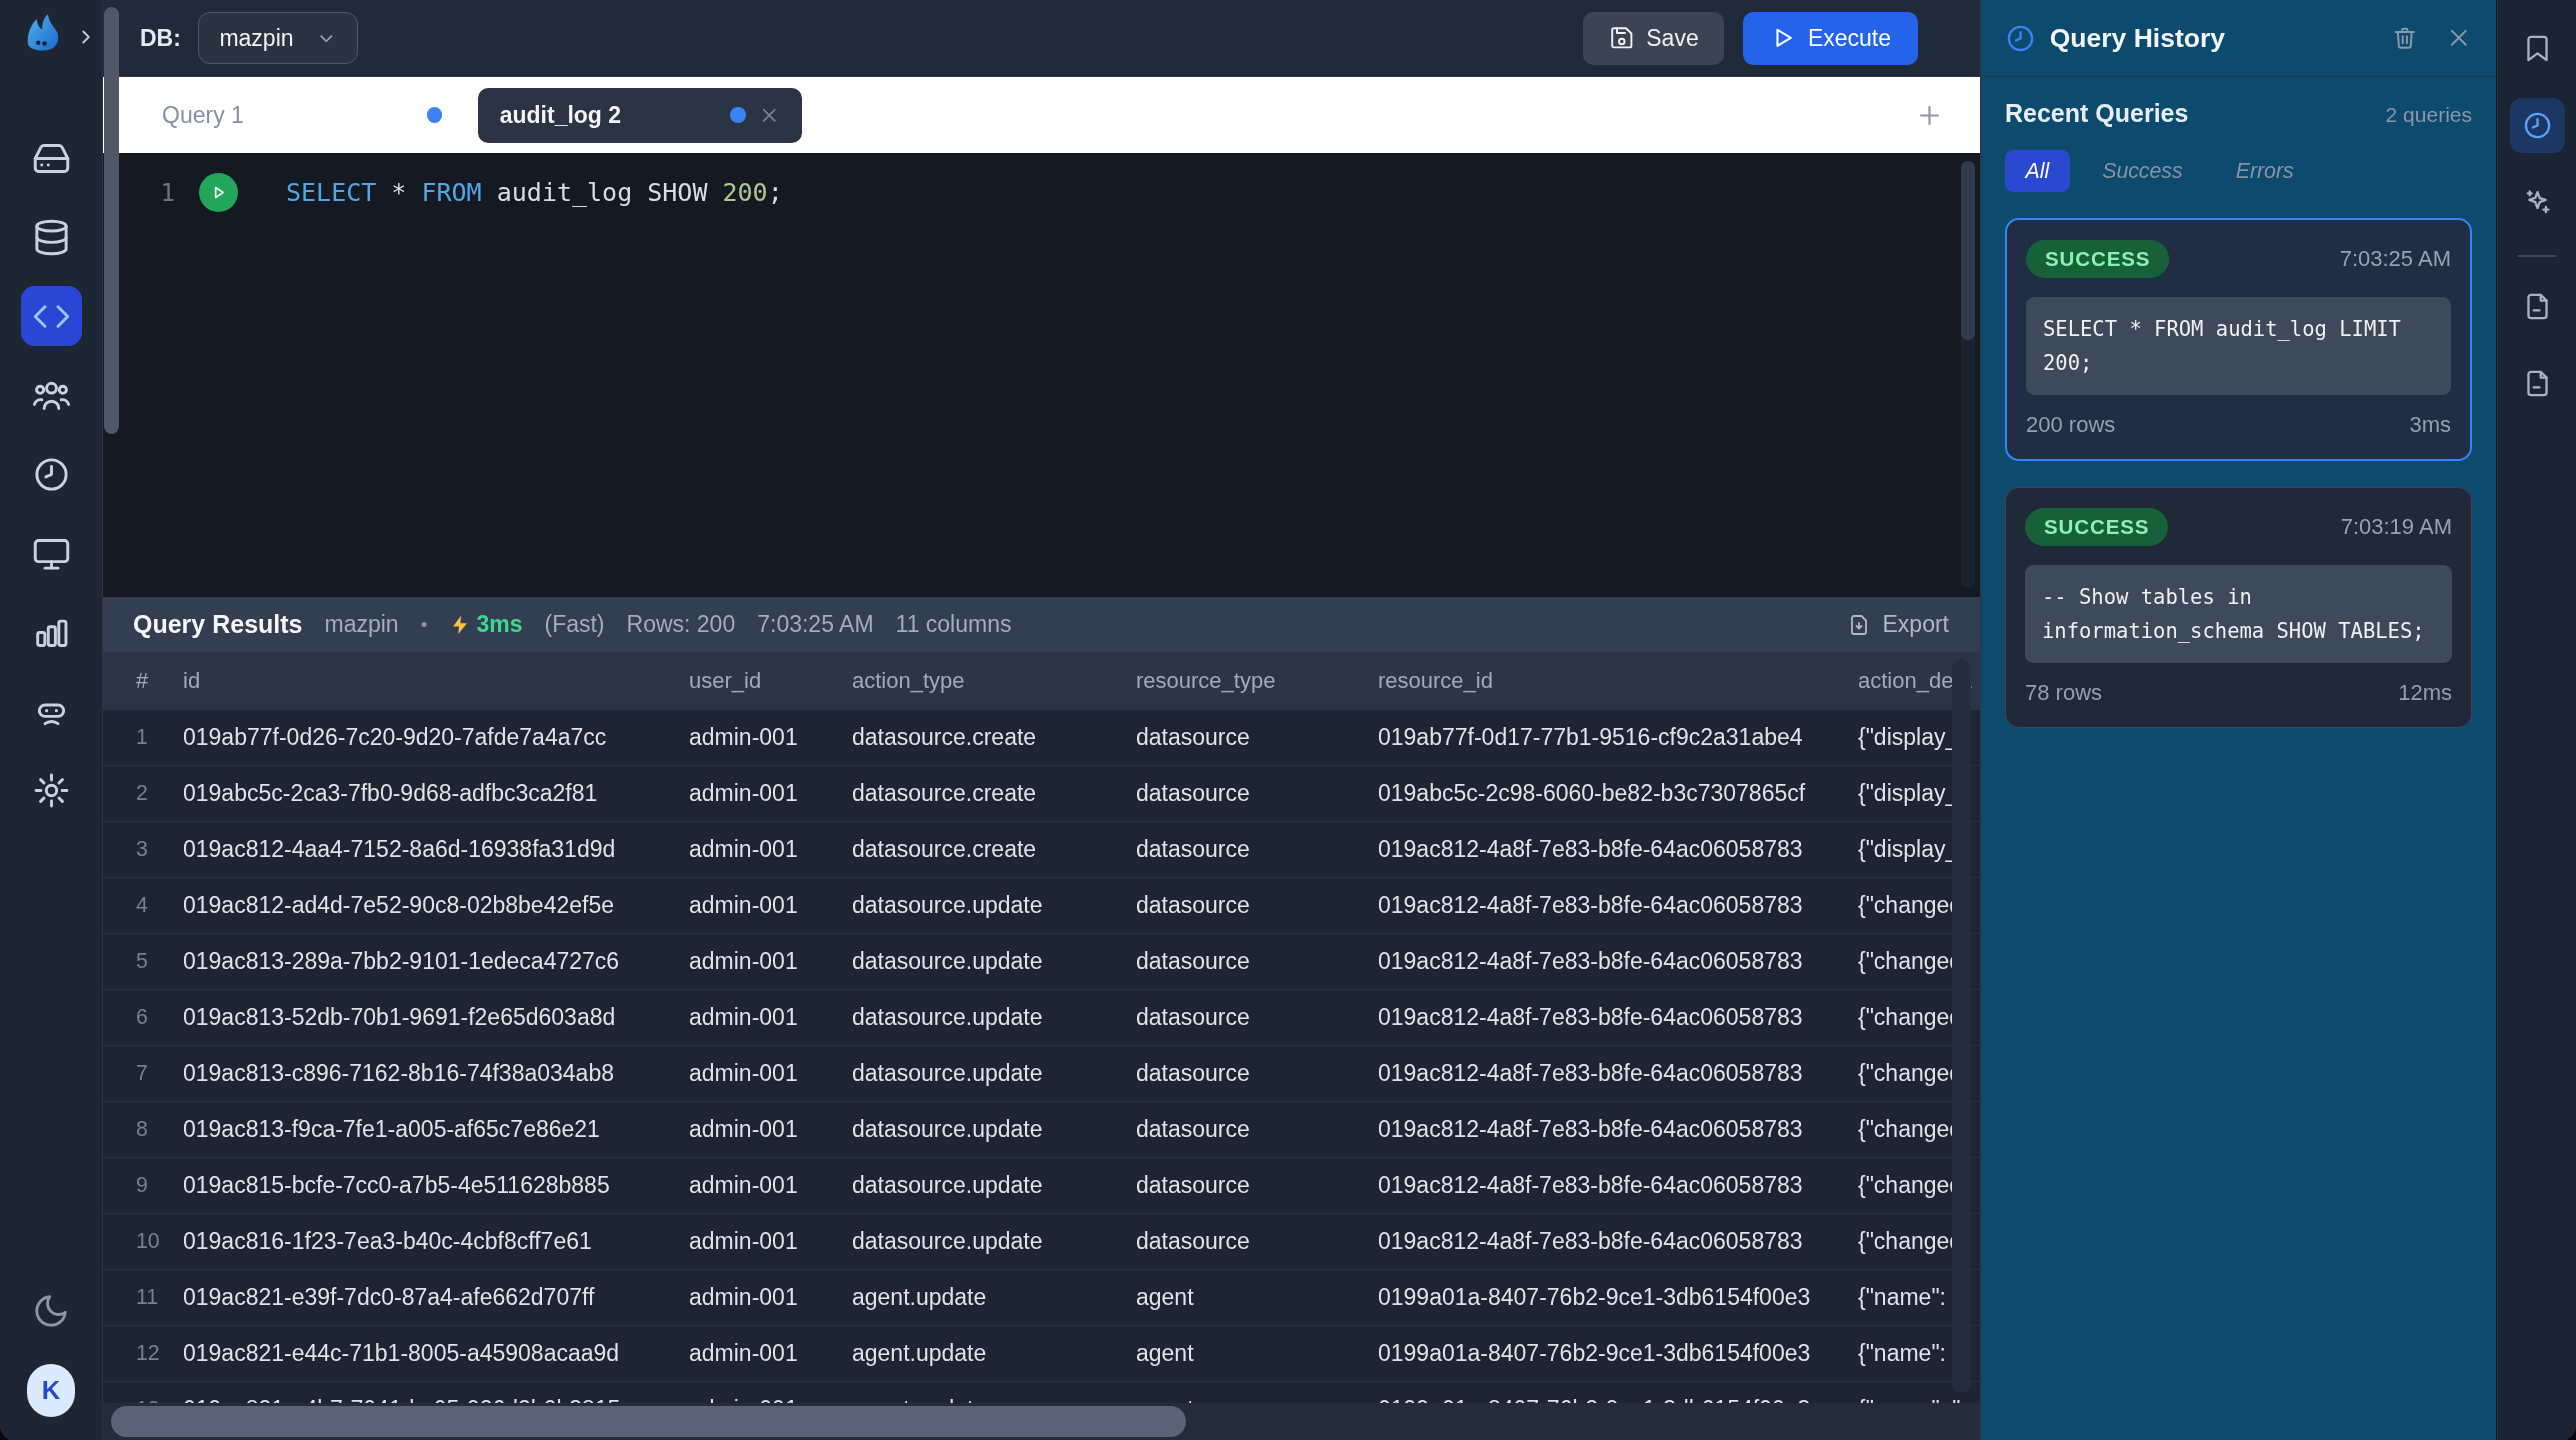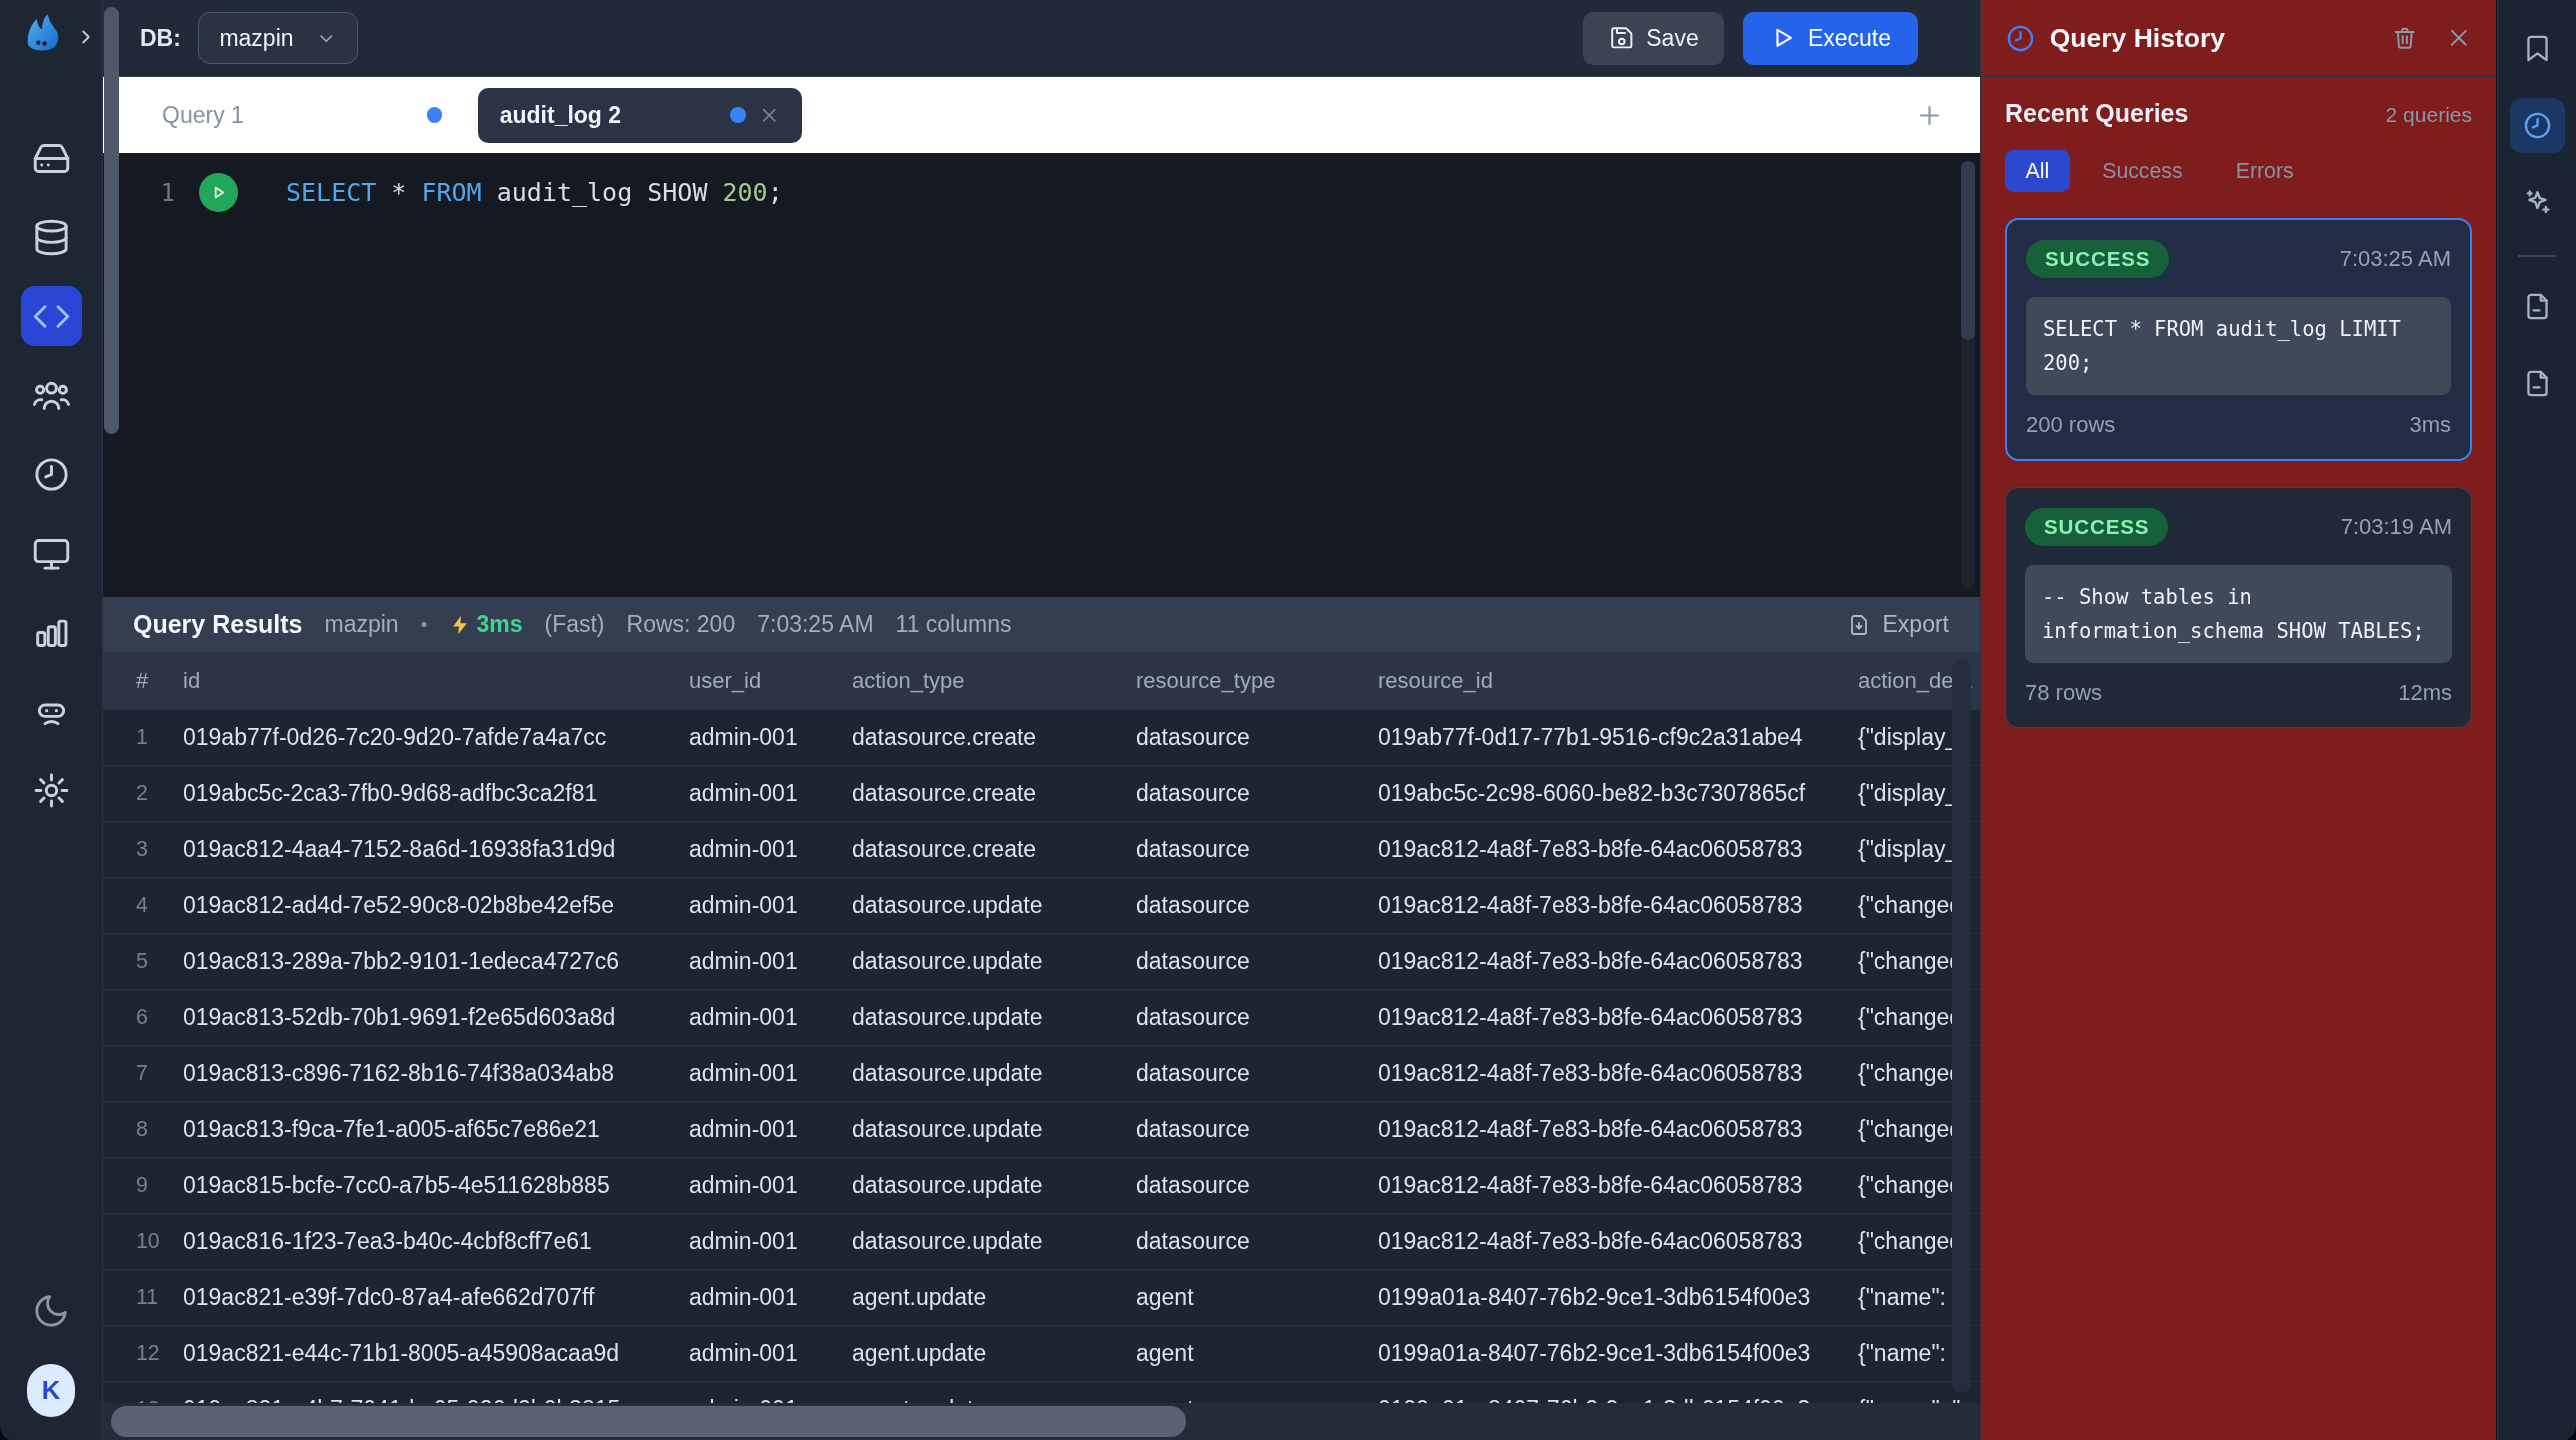--- a/index.html
+++ b/index.html
@@ -73,32 +73,32 @@
   .trow{height:56px;align-items:center;border-bottom:1.7px solid #2a3240;background:#1d2532;cursor:default;}
   .c{font-size:23px;color:#dde4ec;white-space:nowrap;overflow:hidden;padding-right:17px;}
   .c-num{color:#76828f;font-size:21.3px;}
 
   #results-vscroll{position:absolute;left:1850px;top:659px;width:19px;height:734px;border-radius:9.4px;background:#242d3b;}
   #results-vthumb{position:absolute;left:1.7px;top:6.8px;width:15.4px;height:427px;border-radius:7.7px;background:#4e5869;}
   #hscroll{position:absolute;left:0;bottom:0;width:1878px;height:38px;background:#242c39;}
   #hthumb{position:absolute;left:8.5px;top:3.4px;width:1075px;height:31px;border-radius:15.4px;background:#5a6375;}
 
   
-  #history{position:absolute;left:1980px;top:0;width:516px;height:1441px;background:#7f1d1d;border-left:1.7px solid #2a3444;box-sizing:border-box;}
+  #history{position:absolute;left:1980px;top:0;width:516px;height:1441px;background:#0c4a6e;border-left:1.7px solid #2a3444;box-sizing:border-box;}
   #history-header{height:77px;border-bottom:1.7px solid #2a3444;display:flex;align-items:center;padding:0 24px;box-sizing:border-box;}
   #history-header .h-clock{width:31px;height:31px;color:#3b82f6;}
   #history-title{margin-left:13.7px;font-size:26.5px;font-weight:700;color:#f2f6fa;}
   #history-actions{margin-left:auto;display:flex;align-items:center;gap:29px;color:#8d99a9;}
   #history-actions svg{width:25.6px;height:25.6px;cursor:pointer;}
   #history-body{padding:22px 24px;}
   #recent-row{display:flex;align-items:baseline;}
   #recent-title{font-size:25px;font-weight:600;color:#e8edf4;}
   #recent-count{margin-left:auto;font-size:21px;color:#8b97a7;}
   #filters{margin-top:22px;display:flex;gap:12px;}
-  .pill{border:none;background:transparent;color:#8893a5;font-size:21.3px;font-family:"Liberation Sans",sans-serif;padding:8.5px 20.5px;border-radius:8.5px;cursor:pointer;}
+  .pill{border:none;background:transparent;color:#8893a5;font-size:21.3px;font-family:"Liberation Sans",sans-serif;padding:8.5px 20.5px;border-radius:8.5px;cursor:pointer;font-style:italic;}
   .pill.active{background:#2b49d0;color:#ffffff;}
   .qcard{margin-top:25.6px;border-radius:13.7px;padding:20.5px 19px;background:#202938;border:1.7px solid #39455a;cursor:pointer;}
   .qcard.selected{background:#212d44;border:2.6px solid #3b82f6;}
   .qcard-top{display:flex;align-items:center;}
   .badge{background:#17613a;color:#8ef0b3;font-size:20.5px;font-weight:700;letter-spacing:0.9px;padding:6.8px 19px;border-radius:853px;}
   .qtime{margin-left:auto;font-size:22px;color:#97a3b3;}
   .qcode{margin-top:19px;background:#3e4959;border-radius:8.5px;padding:15.4px 17px;font-family:"DejaVu Sans Mono",monospace;font-size:20.5px;line-height:34px;color:#eef2f6;white-space:pre-wrap;}
   .qcard-bot{margin-top:17px;display:flex;font-size:22px;color:#94a0b0;}
   .qcard-bot span:last-child{margin-left:auto;}
 

